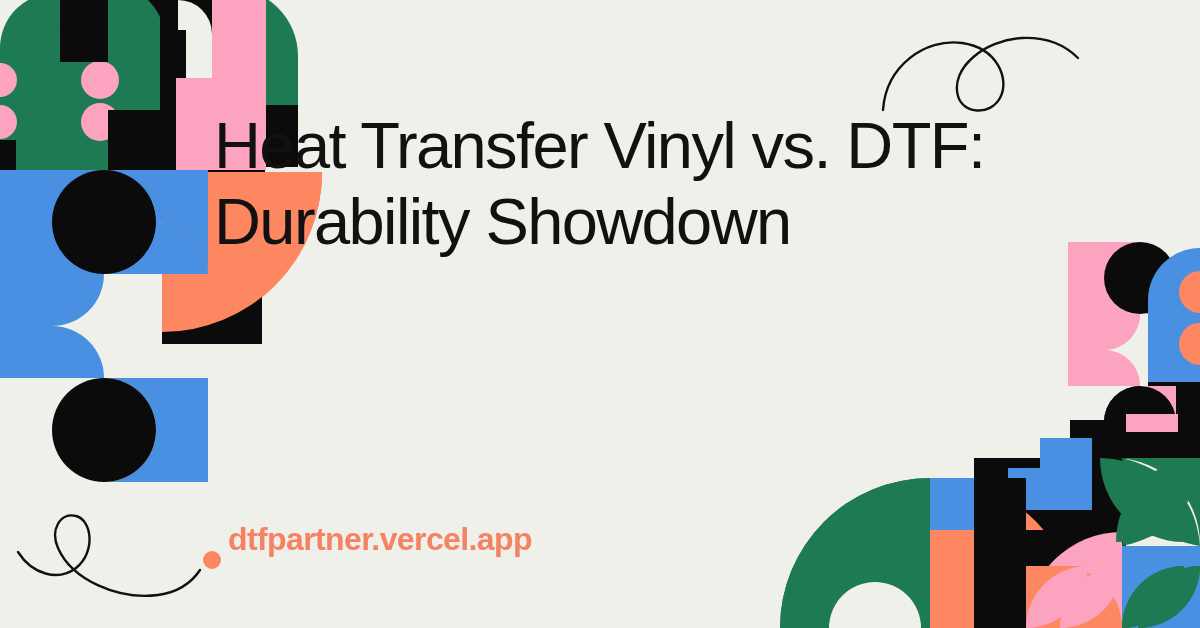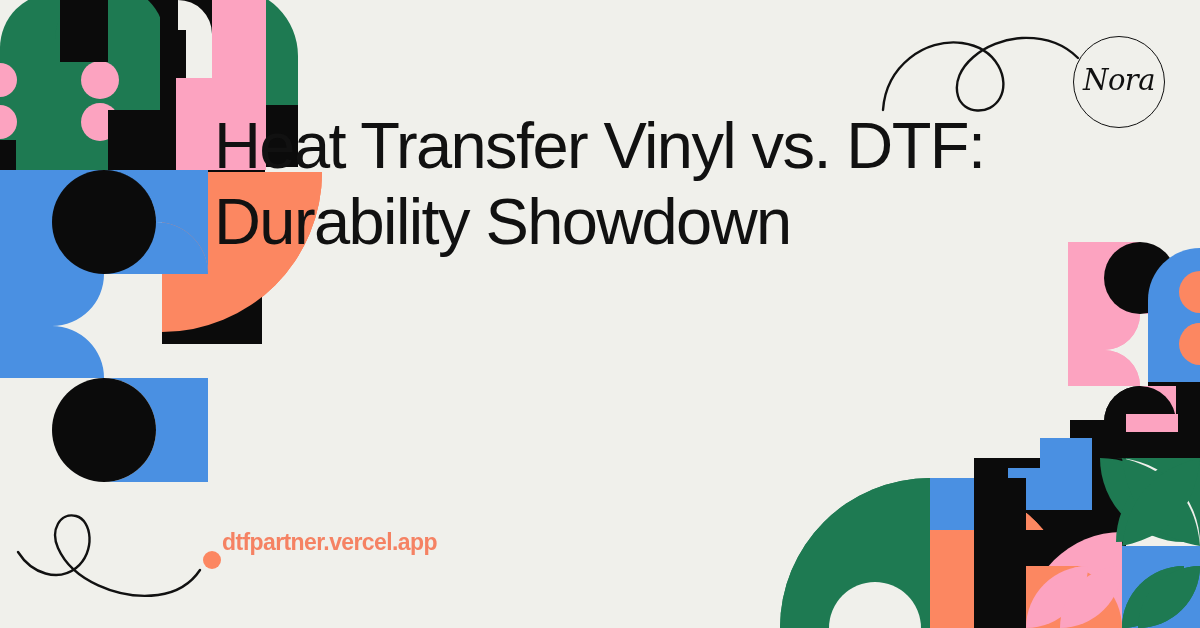--- a/index.html
+++ b/index.html
@@ -37,29 +37,28 @@
     font-family:"Liberation Sans", sans-serif;
     font-size:65px;
     line-height:1.17;
     letter-spacing:-1.6px;
     font-weight:400;
     color:#111111;
     white-space:pre-line;
   }
   .url{
     position:absolute;
-    left:222px;
+    left:228px;
     top:521px;
     z-index:5;
     font-family:"Liberation Sans", sans-serif;
-    font-size:23px;
+    font-size:32px;
     font-weight:700;
     letter-spacing:-0.6px;
     color:#F58263;
-    margin-top:8px;
   }
 
   
   .brand{
     position:absolute;
     left:1073px;
     top:36px;
     width:92px;
     height:92px;
     z-index:6;
@@ -304,18 +303,14 @@
 
     <circle cx="212" cy="560" r="9" fill="#FC8761"></circle>
   </svg>
 
   <div class="content">
     <h1 class="title" style="color: rgb(17, 17, 17);">Heat Transfer Vinyl vs. DTF: Durability Showdown</h1>
   </div>
 
   <div class="url" style="color: rgb(245, 130, 99);">dtfpartner.vercel.app</div>
 
-  <div class="brand">
-    <span class="brand-ring"></span>
-    <span class="brand-name">Nora</span>
-  </div>
 
 </div>
 
 </body></html>

